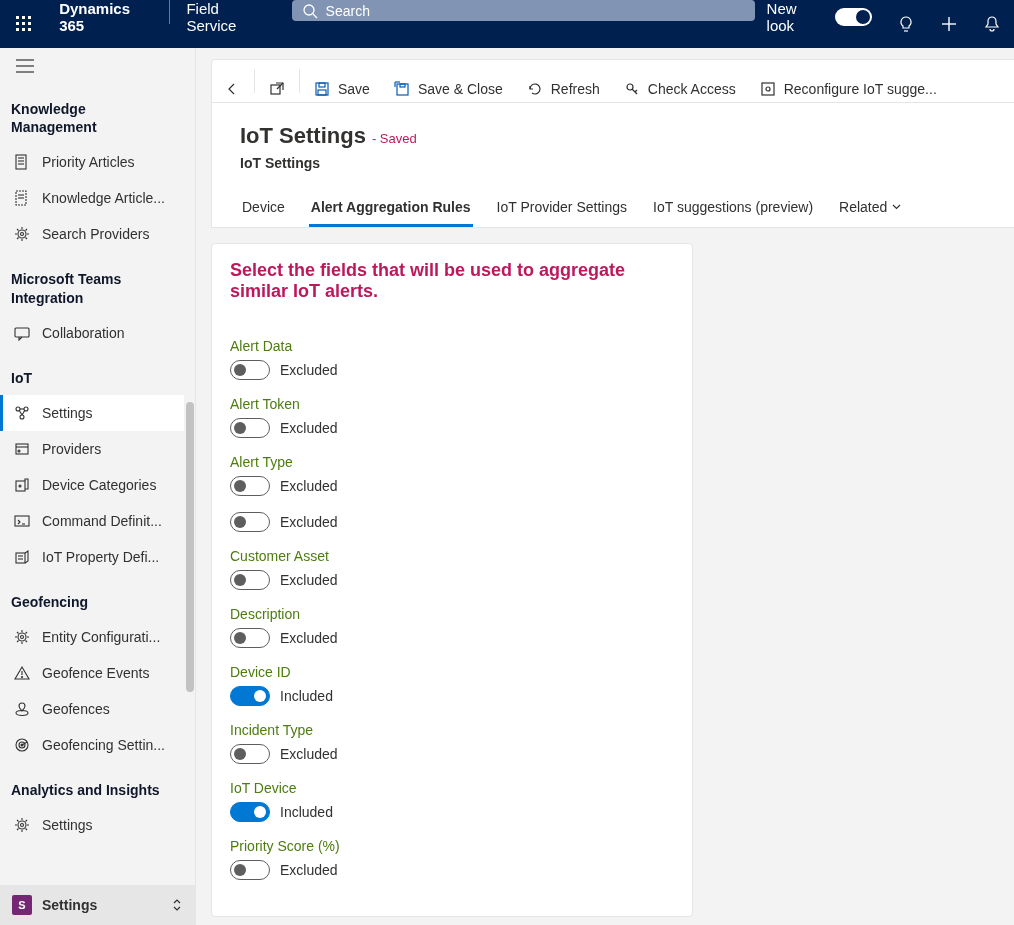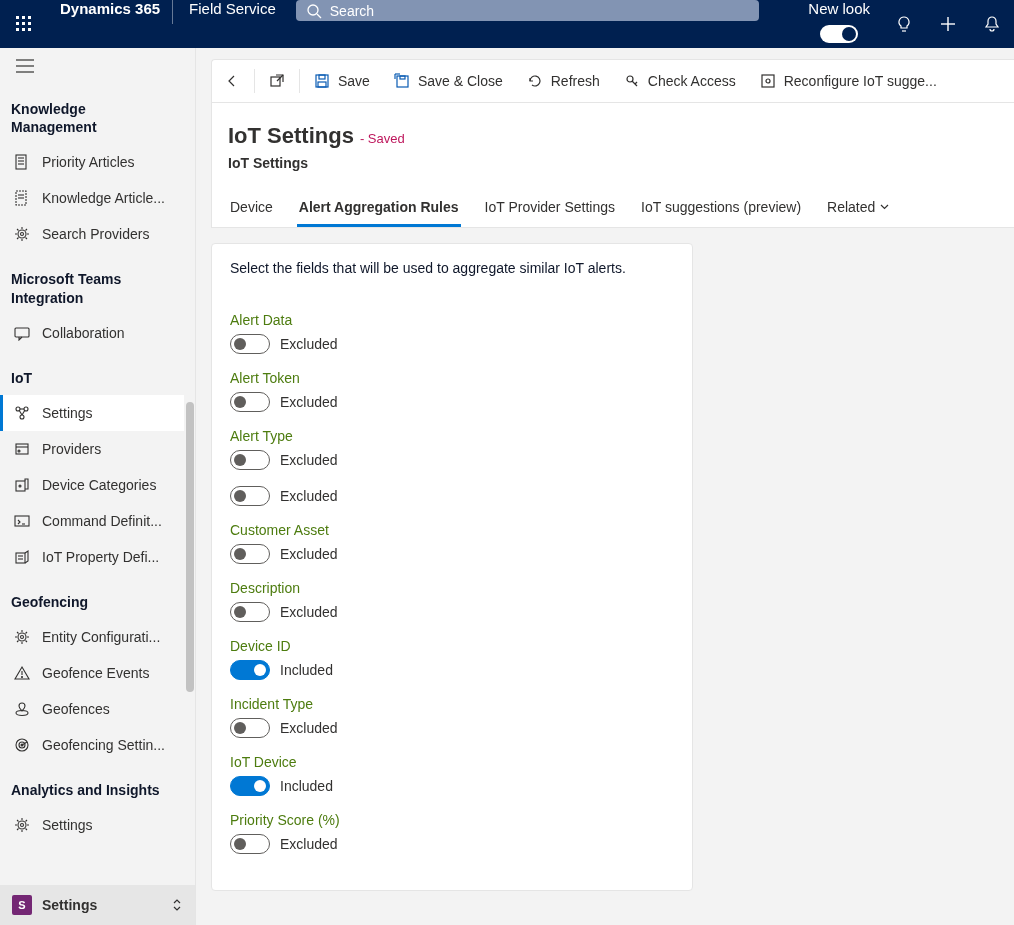--- a/index.html
+++ b/index.html
@@ -9,21 +9,21 @@
   
   .topbar { height:48px; background:#002050; color:#fff; display:flex; align-items:flex-start; font-size:15px; }
   .topbar .waffle { width:48px; height:48px; display:flex; align-items:center; justify-content:center; }
   .topbar .brand { font-weight:600; padding:0 12px; }
   .topbar .vdiv { width:1px; height:24px; background:rgba(255,255,255,0.4); }
   .topbar .app { padding:0 16px; }
   .topbar .search { flex:none; width:463px; height:21px; background:#8294b3; border-radius:4px; display:flex; align-items:center; margin-left:4px;}
   .topbar .search svg { margin:0 8px 0 10px; }
   .topbar .search .ph { color:#fff; font-size:14px; }
   .topbar .spacer { flex:1; }
-  .topbar .newlook { display:flex; align-items:center; gap:8px; padding:0 12px;flex-direction:column; }
+  .topbar .newlook { display:flex; align-items:center; gap:8px; padding:0 12px; }
   .topbar .tswitch { width:38px; height:18px; background:#fff; border-radius:9px; position:relative; }
   .topbar .tswitch::after { content:""; position:absolute; right:2px; top:2px; width:14px; height:14px; border-radius:50%; background:#002050; }
   .topbar .ticon { width:44px; height:48px; display:flex; align-items:center; justify-content:center; }
   
   
   .body { flex:1; display:flex; min-height:0; }
   
   
   .sidebar { width:196px; background:#f3f3f3; display:flex; flex-direction:column; border-right:1px solid #e5e5e5; position:relative;}
   .sidebar .hamwrap { padding:11px 16px 6px; }
@@ -35,38 +35,38 @@
   .sidebar .sitem .lbl { overflow:hidden; text-overflow:ellipsis;}
   .sidebar .sicon { width:16px; height:16px; color:#323130; flex:none;}
   .sidebar .vscroll { position:absolute; right:1px; top:320px; width:8px; height:290px; background:#c2c2c2; border-radius:4px;}
   .sidebar .areasw { height:40px; background:#e6e6e6; display:flex; align-items:center; gap:10px; padding:0 12px; }
   .sidebar .areasw .badge { width:20px; height:20px; background:#742774; color:#fff; font-size:11px; font-weight:600; display:flex; align-items:center; justify-content:center; border-radius:2px;}
   .sidebar .areasw .lbl { flex:1; font-weight:600;}
   
   
   .main { flex:1; background:#f3f3f3; padding:0 0 0 15px; min-width:0; overflow:hidden;}
   .cmdbar { height:44px; background:#fff; border:1px solid #e5e5e5; border-radius:4px 4px 0 0; display:flex; align-items:center; margin-top:11px; border-right:none; border-top-right-radius:0;}
-  .cmdbar .ci { height:32px; display:flex; align-items:center; gap:8px; padding:0 12px; cursor:pointer; white-space:nowrap;}
+  .cmdbar .ci { height:32px; display:flex; align-items:flex-end; gap:8px; padding:0 12px; cursor:pointer; white-space:nowrap;}
   .cmdbar .csep { width:1px; height:24px; background:#e5e5e5; margin:0 2px;}
   .cmdbar svg { width:16px; height:16px; }
   
-  .header { background:#fff; border:1px solid #e5e5e5; border-top:none; border-right:none; padding:20px 20px 0 16px;}
+  .header { background:#fff; border:1px solid #e5e5e5; border-top:none; border-right:none; padding:20px 20px 0 28px;}
   .header .ttl { display:flex; align-items:baseline; gap:6px;}
   .header .ttl h1 { margin:0; font-size:22px; font-weight:600;}
   .header .ttl .sv { font-size:13px; color:#be185d;}
   .header .sub { margin-top:6px; font-size:14px; font-weight:600; color:#323130;}
   .header .tabs { display:flex; gap:22px; margin-top:20px; }
   .header .tab { padding:8px 2px 12px; cursor:pointer; position:relative; white-space:nowrap;}
   .header .tab.active { font-weight:600; }
   .header .tab.active::after { content:""; position:absolute; left:0; right:0; bottom:0; height:3px; background:#0078d4;}
   .header .tab .chev { margin-left:4px;}
   
   .content { margin-top:15px; }
   .panel { width:482px; background:#fff; border:1px solid #e5e5e5; border-radius:4px; padding:16px 18px 20px;}
-  .panel .desc { font-weight:400; font-size:14px; color:#0f172a; margin-bottom:36px;}
+  .panel .desc { font-weight:700; font-size:18px; color:#be185d; margin-bottom:36px;}
   .fld { margin-bottom:16px;}
   .fld .flbl { font-size:14px; color:#4d7c0f; margin-bottom:6px;}
   .fld .frow { display:flex; align-items:center; gap:10px;}
   .toggle { width:40px; height:20px; border-radius:10px; position:relative; cursor:pointer;}
   .toggle.off { background:#fff; border:1px solid #605e5c;}
   .toggle.off::after { content:""; position:absolute; left:3px; top:3px; width:12px; height:12px; border-radius:50%; background:#605e5c;}
   .toggle.on { background:#0078d4; border:1px solid #0078d4;}
   .toggle.on::after { content:""; position:absolute; right:3px; top:3px; width:12px; height:12px; border-radius:50%; background:#fff;}
   .fld .state { font-size:14px;}
   

